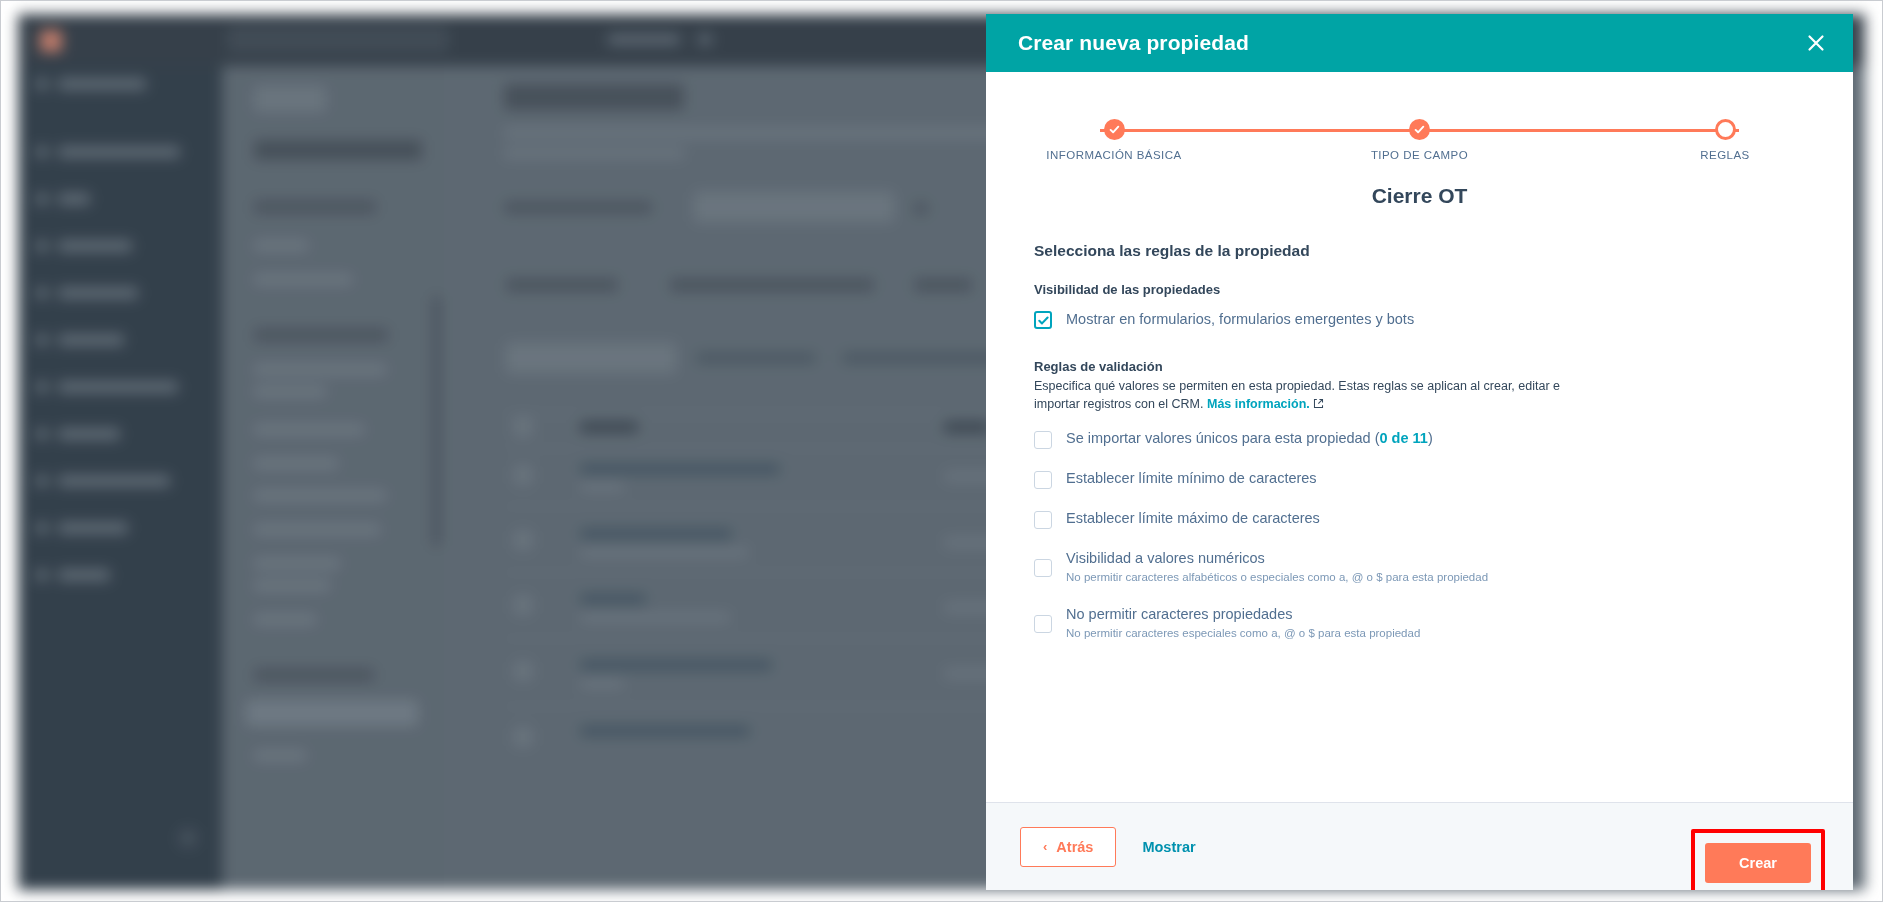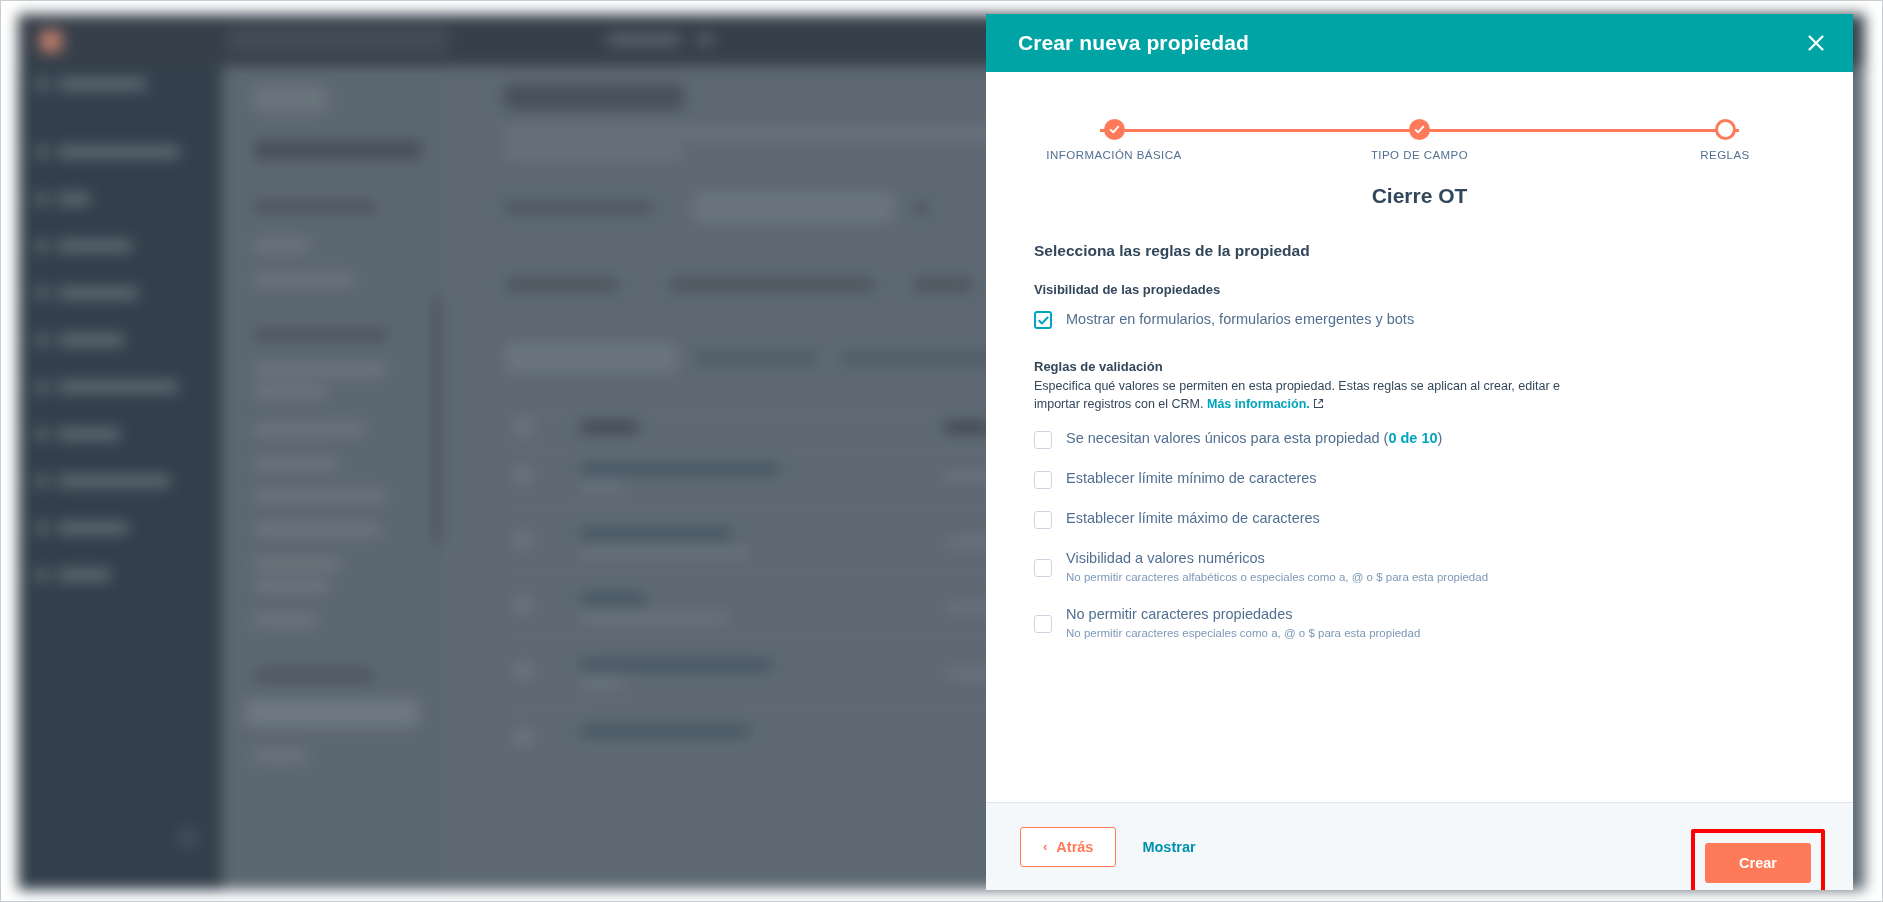--- a/index.html
+++ b/index.html
@@ -472,21 +472,21 @@
               <a href="#">Más información.</a><span class="ext-icon"><svg width="11" height="11" viewBox="0 0 12 12" aria-hidden="true">
                     <path d="M4.2 1.6 H1.6 V10.4 H10.4 V7.8" fill="none" stroke="#33475b" stroke-width="1.1"></path>
                     <path d="M7 1.6 H10.4 V5" fill="none" stroke="#33475b" stroke-width="1.1"></path>
                     <path d="M10.4 1.6 L5.8 6.2" fill="none" stroke="#33475b" stroke-width="1.1"></path>
                   </svg></span>
             </p>
 
             <div class="check-row">
               <div class="cbox"></div>
               <div class="check-text">
-                <div class="check-label"><span>Se necesitan valores únicos para esta propiedad (</span><span class="count">0 de 10</span><span>)</span></div>
+                <div class="check-label"><span>Se importar valores únicos para esta propiedad (</span><span class="count">0 de 11</span><span>)</span></div>
               </div>
             </div>
 
             <div class="check-row">
               <div class="cbox"></div>
               <div class="check-text">
                 <div class="check-label">Establecer límite mínimo de caracteres</div>
               </div>
             </div>
 

